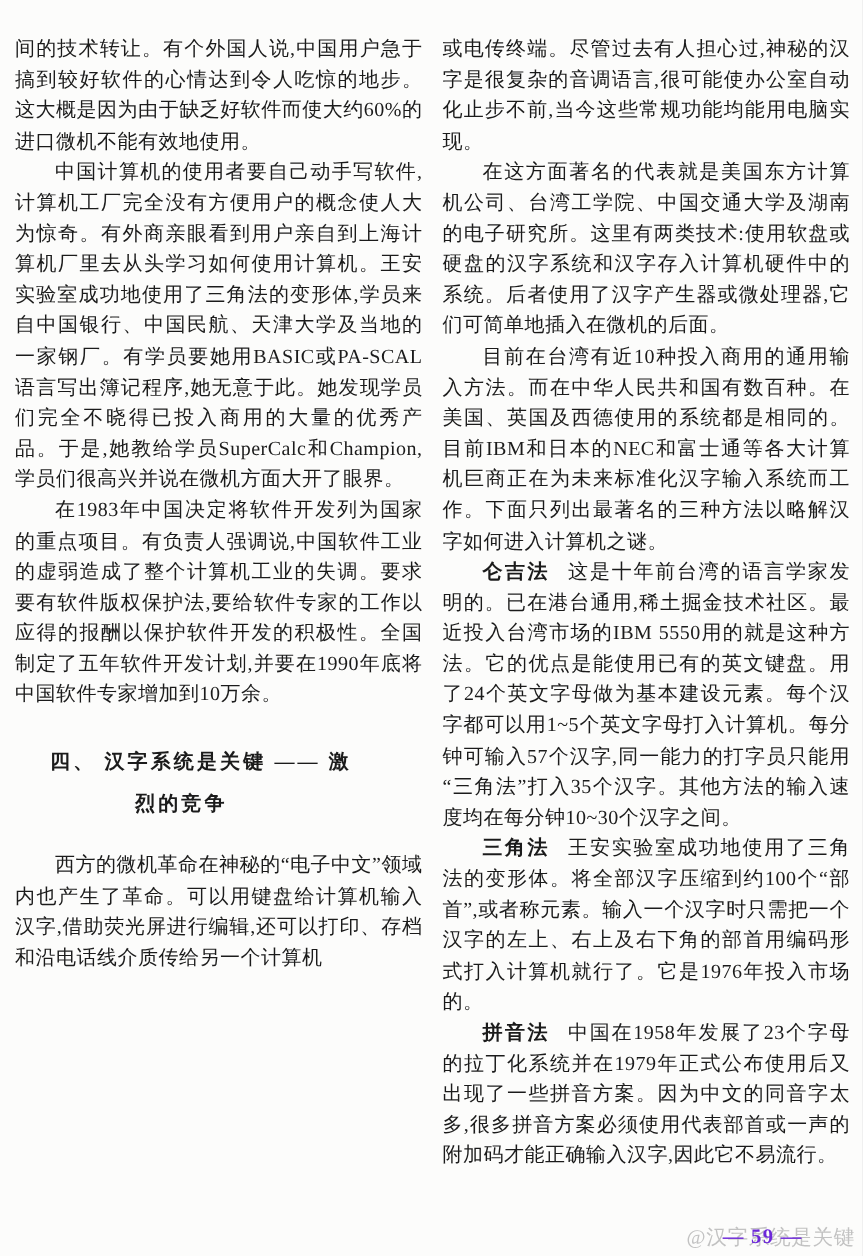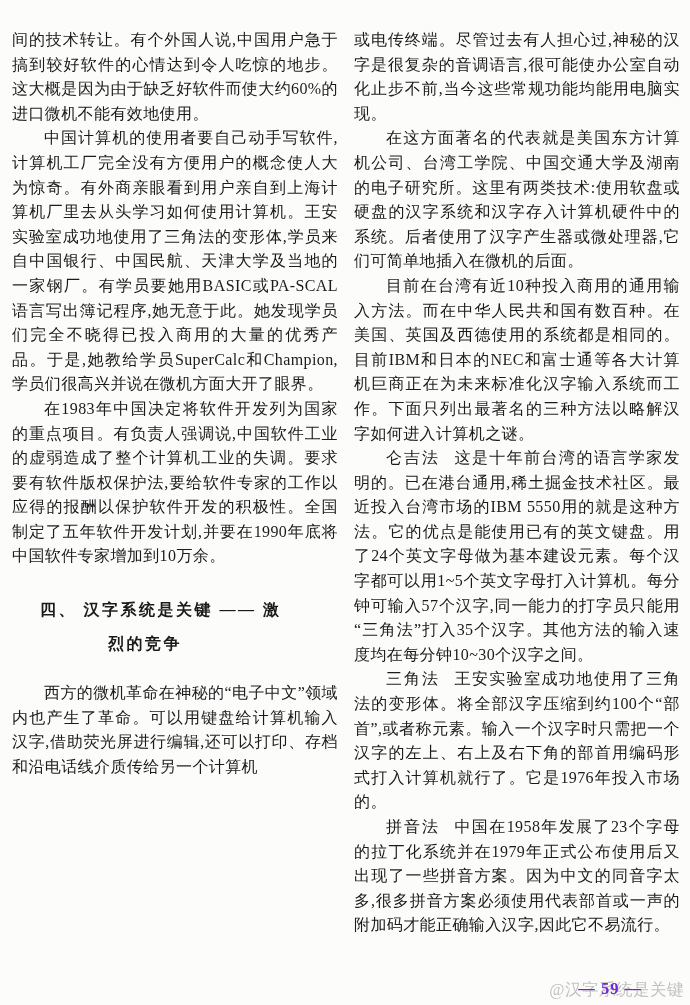--- a/index.html
+++ b/index.html
@@ -24,21 +24,21 @@
     line-height: 24.6px;
     letter-spacing: 0.4px;
     text-align: justify;
     margin-top: 20px;
   }
   .col-left  { left: 12px;  width: 326px; }
   .col-right { left: 354px; width: 326px; }
   .para { margin: 0; }
   .ind  { text-indent: 2em; }
   .lead {
-    font-weight: normal;
+    font-weight: bold;
     font-family: "Liberation Sans", "DejaVu Sans", sans-serif;
     margin-right: 0.9em;
     letter-spacing: 1px;
   }
   .heading {
     margin: 24px 0 20px 0;
     font-size: 16px;
     font-weight: bold;
     line-height: 34px;
     letter-spacing: 2.5px;

